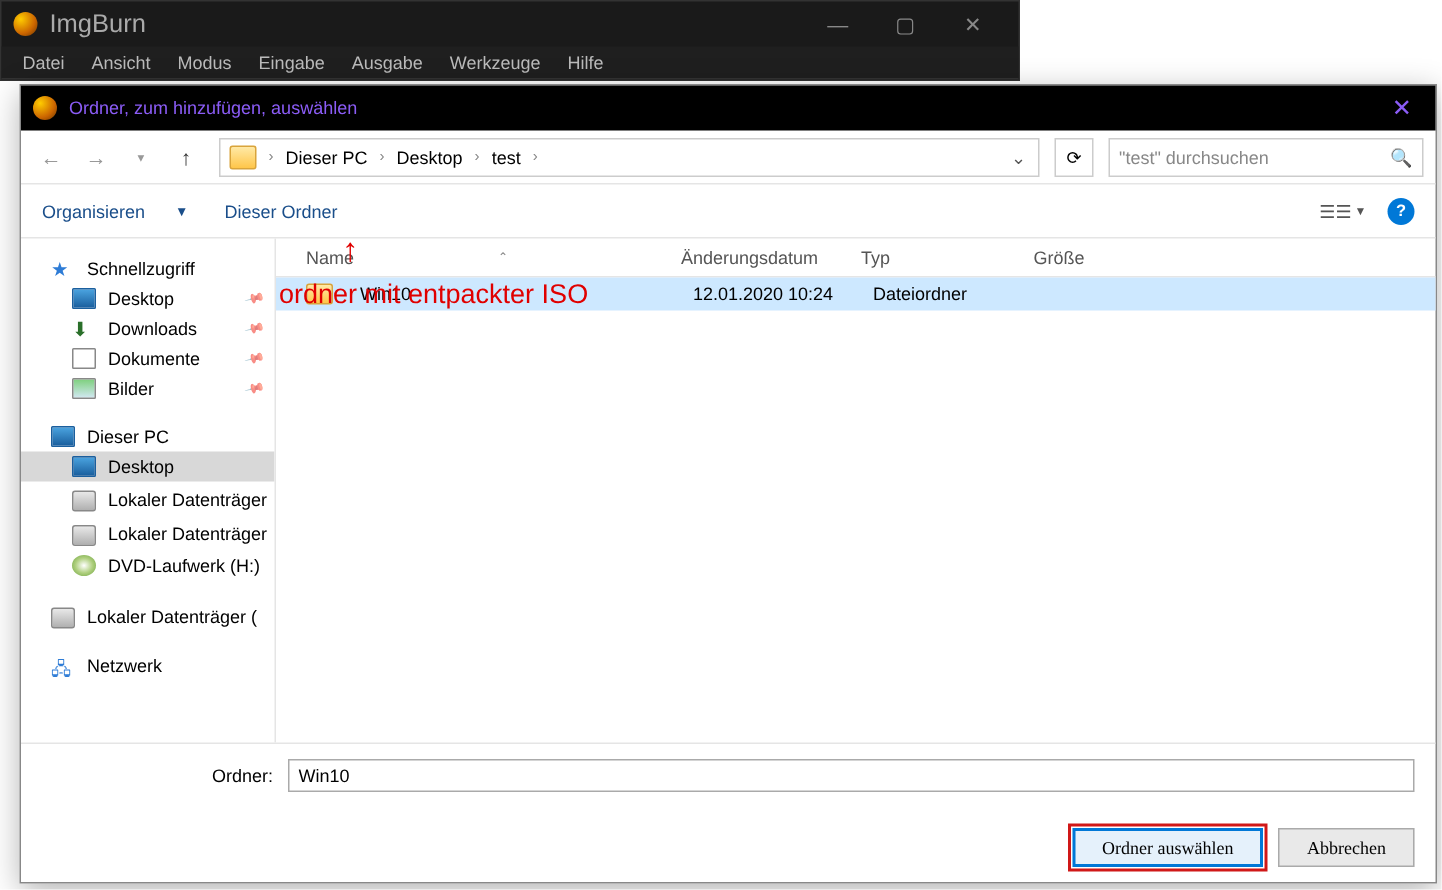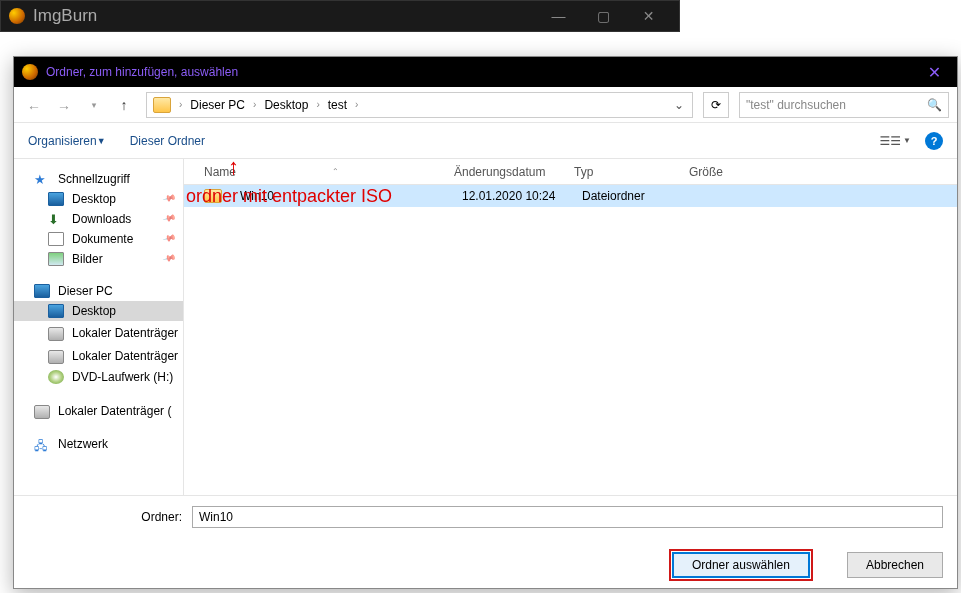--- a/index.html
+++ b/index.html
@@ -29,21 +29,21 @@
   .breadcrumb .folder-ico { width: 18px; height: 16px; background: linear-gradient(#ffe9a6,#ffc64a); border: 1px solid #d9a43b; border-radius: 2px; margin: 0 4px; }
   .breadcrumb .sep { color: #888; padding: 0 4px; font-size: 10px; }
   .breadcrumb .crumb { padding: 2px 4px; }
   .breadcrumb .dd { margin-left: auto; color: #555; padding: 0 6px; }
   .refresh-btn { width: 26px; height: 26px; border: 1px solid #ccc; display: flex; align-items: center; justify-content: center; margin-right: 4px; }
   .searchbox { width: 210px; height: 26px; border: 1px solid #ccc; display: flex; align-items: center; padding: 0 6px; color: #888; }
   .searchbox .sicon { margin-left: auto; color: #555; }
   
   
   .toolbar { height: 36px; display: flex; align-items: center; padding: 0 14px; gap: 24px; border-bottom: 1px solid #e5e5e5; }
-  .tb-btn { color: #1a4e8a; display: flex; align-items: center; gap: 0; }
+  .tb-btn { color: #1a4e8a; display: flex; align-items: center; gap: 20px; }
   .tb-right { margin-left: auto; display: flex; align-items: center; gap: 14px; }
   .view-btn { color: #555; display: flex; align-items: center; gap: 2px; }
   .help-btn { width: 18px; height: 18px; border-radius: 50%; background: #0078d7; color: #fff; display: flex; align-items: center; justify-content: center; font-size: 11px; font-weight: bold; }
   
   
   .body { flex: 1; display: flex; min-height: 0; }
   .sidebar { width: 170px; border-right: 1px solid #e5e5e5; padding: 10px 0; overflow: hidden; }
   .side-item { display: flex; align-items: center; padding: 3px 8px 3px 20px; gap: 8px; white-space: nowrap; }
   .side-item.pinned::after { content: "📌"; font-size: 9px; color: #888; margin-left: auto; transform: rotate(30deg); opacity: .6; }
   .side-item.selected { background: #d8d8d8; }
@@ -77,34 +77,43 @@
   
   .annot { position: absolute; left: 186px; top: 186px; color: #e00000; font-size: 18px; pointer-events: none; }
   .annot .arrow { position: absolute; left: 42px; top: -32px; font-size: 22px; font-weight: bold; }
   
   
   .footer { border-top: 1px solid #e5e5e5; padding: 10px 14px; }
   .folder-row { display: flex; align-items: center; gap: 10px; margin-bottom: 24px; }
   .folder-row label { width: 154px; text-align: right; }
   .folder-row input { flex: 1; height: 22px; border: 1px solid #aaa; padding: 0 6px; font-family: inherit; font-size: 12px; }
   .btn-row { display: flex; justify-content: flex-end; gap: 10px; }
-  .btn { height: 26px; padding: 0 18px; border: 1px solid #aaa; background: #e9e9e9; font-family: Liberation Sans, sans-serif; font-size: 12px; margin-left: 27px; }
+  .btn { height: 26px; padding: 0 18px; border: 1px solid #aaa; background: #e9e9e9; font-family: Liberation Serif, serif; font-size: 12px; }
   .btn.primary { outline: 2px solid #d01818; outline-offset: 1px; border: 2px solid #0078d7; background: #e5f1fb; }
 </style>
 </head>
 <body>
 
 <div class="parent-window">
   <div class="parent-titlebar">
     <div class="app-icon"></div>
     <div class="title">ImgBurn</div>
     <div class="win-btn">—</div>
     <div class="win-btn">▢</div>
     <div class="win-btn">✕</div>
   </div>
+  <div class="parent-menubar">
+    <div class="menu-item">Datei</div>
+    <div class="menu-item">Ansicht</div>
+    <div class="menu-item">Modus</div>
+    <div class="menu-item">Eingabe</div>
+    <div class="menu-item">Ausgabe</div>
+    <div class="menu-item">Werkzeuge</div>
+    <div class="menu-item">Hilfe</div>
+  </div>
 </div>
 
 <div class="dialog">
   <div class="dlg-titlebar">
     <div class="app-icon"></div>
     <div class="title">Ordner, zum hinzufügen, auswählen</div>
     <div class="close-btn">✕</div>
   </div>
 
   <div class="navbar">

